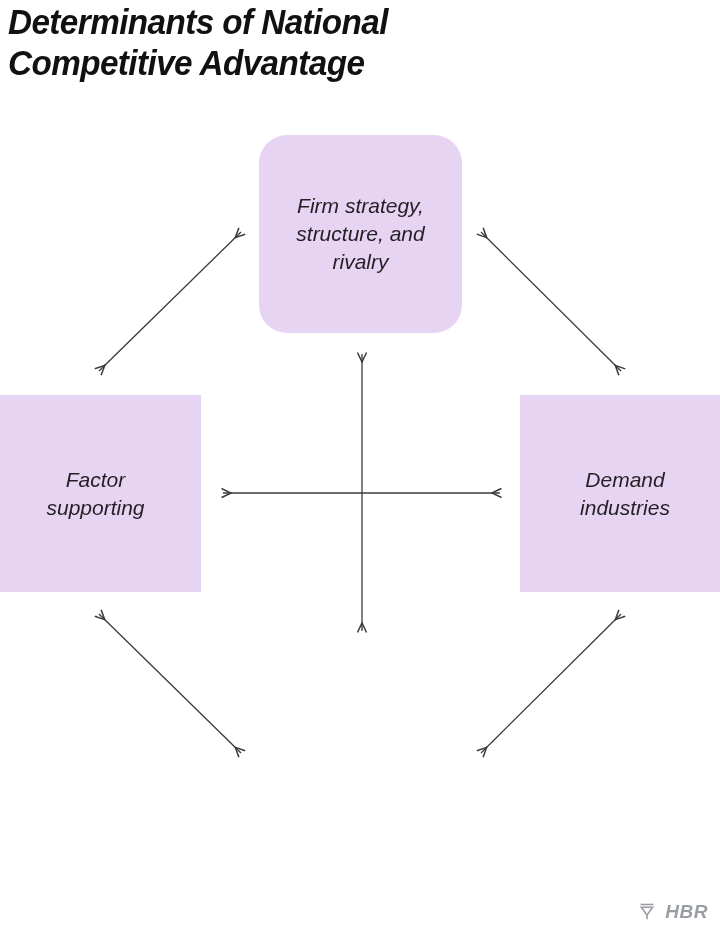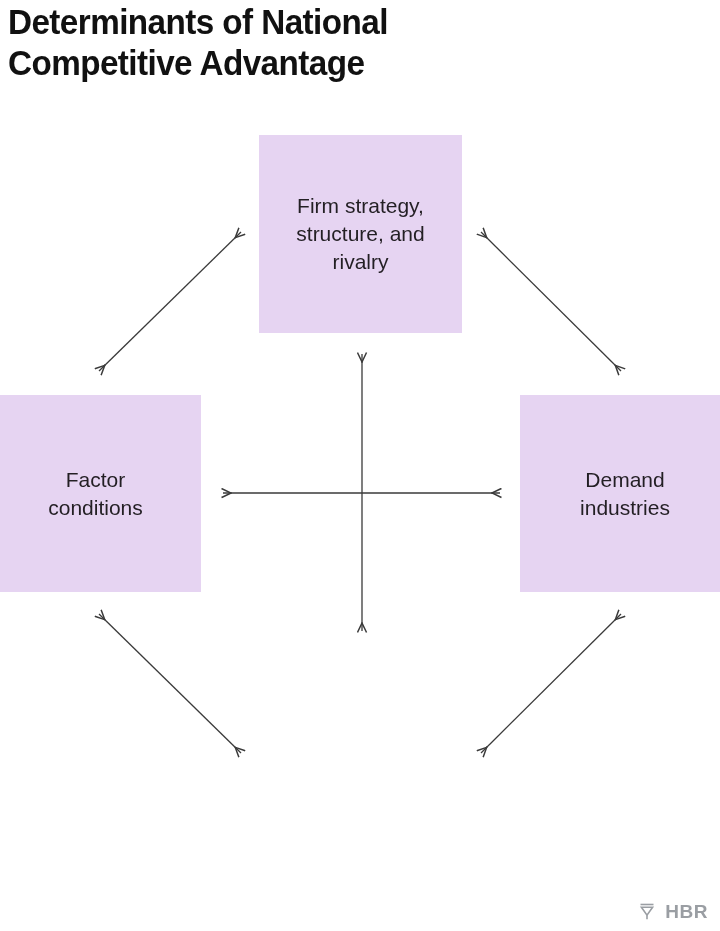--- a/index.html
+++ b/index.html
@@ -10,20 +10,21 @@
   }
   body {
     font-family: "Liberation Sans", sans-serif;
   }
   #page {
     position: relative;
     width: 720px;
     height: 931px;
     background: #ffffff;
     overflow: hidden;
+    font-style: italic;
   }
 
   
   #title {
     position: absolute;
     left: 8px;
     top: 2px;
     width: 540px;
     margin: 0;
     font-family: "Liberation Sans", sans-serif;
@@ -54,20 +55,21 @@
     color: #231f24;
     text-align: center;
     white-space: pre-line;
   }
 
   #node-firm-strategy {
     left: 259px;
     top: 135px;
     width: 203px;
     height: 198px;
+    border-radius: 28px;
   }
   #node-factor-conditions {
     left: -28px;
     top: 395px;
     width: 229px;
     height: 197px;
     justify-content: center;
     padding-left: 28px;
   }
   #node-demand-conditions {
@@ -151,21 +153,21 @@
   </svg>
 
   <div id="node-firm-strategy" class="node">
     <span class="node-label">Firm strategy,
 structure, and
 rivalry</span>
   </div>
 
   <div id="node-factor-conditions" class="node">
     <span class="node-label">Factor
-conditions</span>
+supporting</span>
   </div>
 
   <div id="node-demand-conditions" class="node">
     <span class="node-label">Demand
 industries</span>
   </div>
 
 
   <div id="hbr-logo">
     <svg class="hbr-mark" width="16" height="19" viewBox="0 0 16 19" aria-hidden="true">

